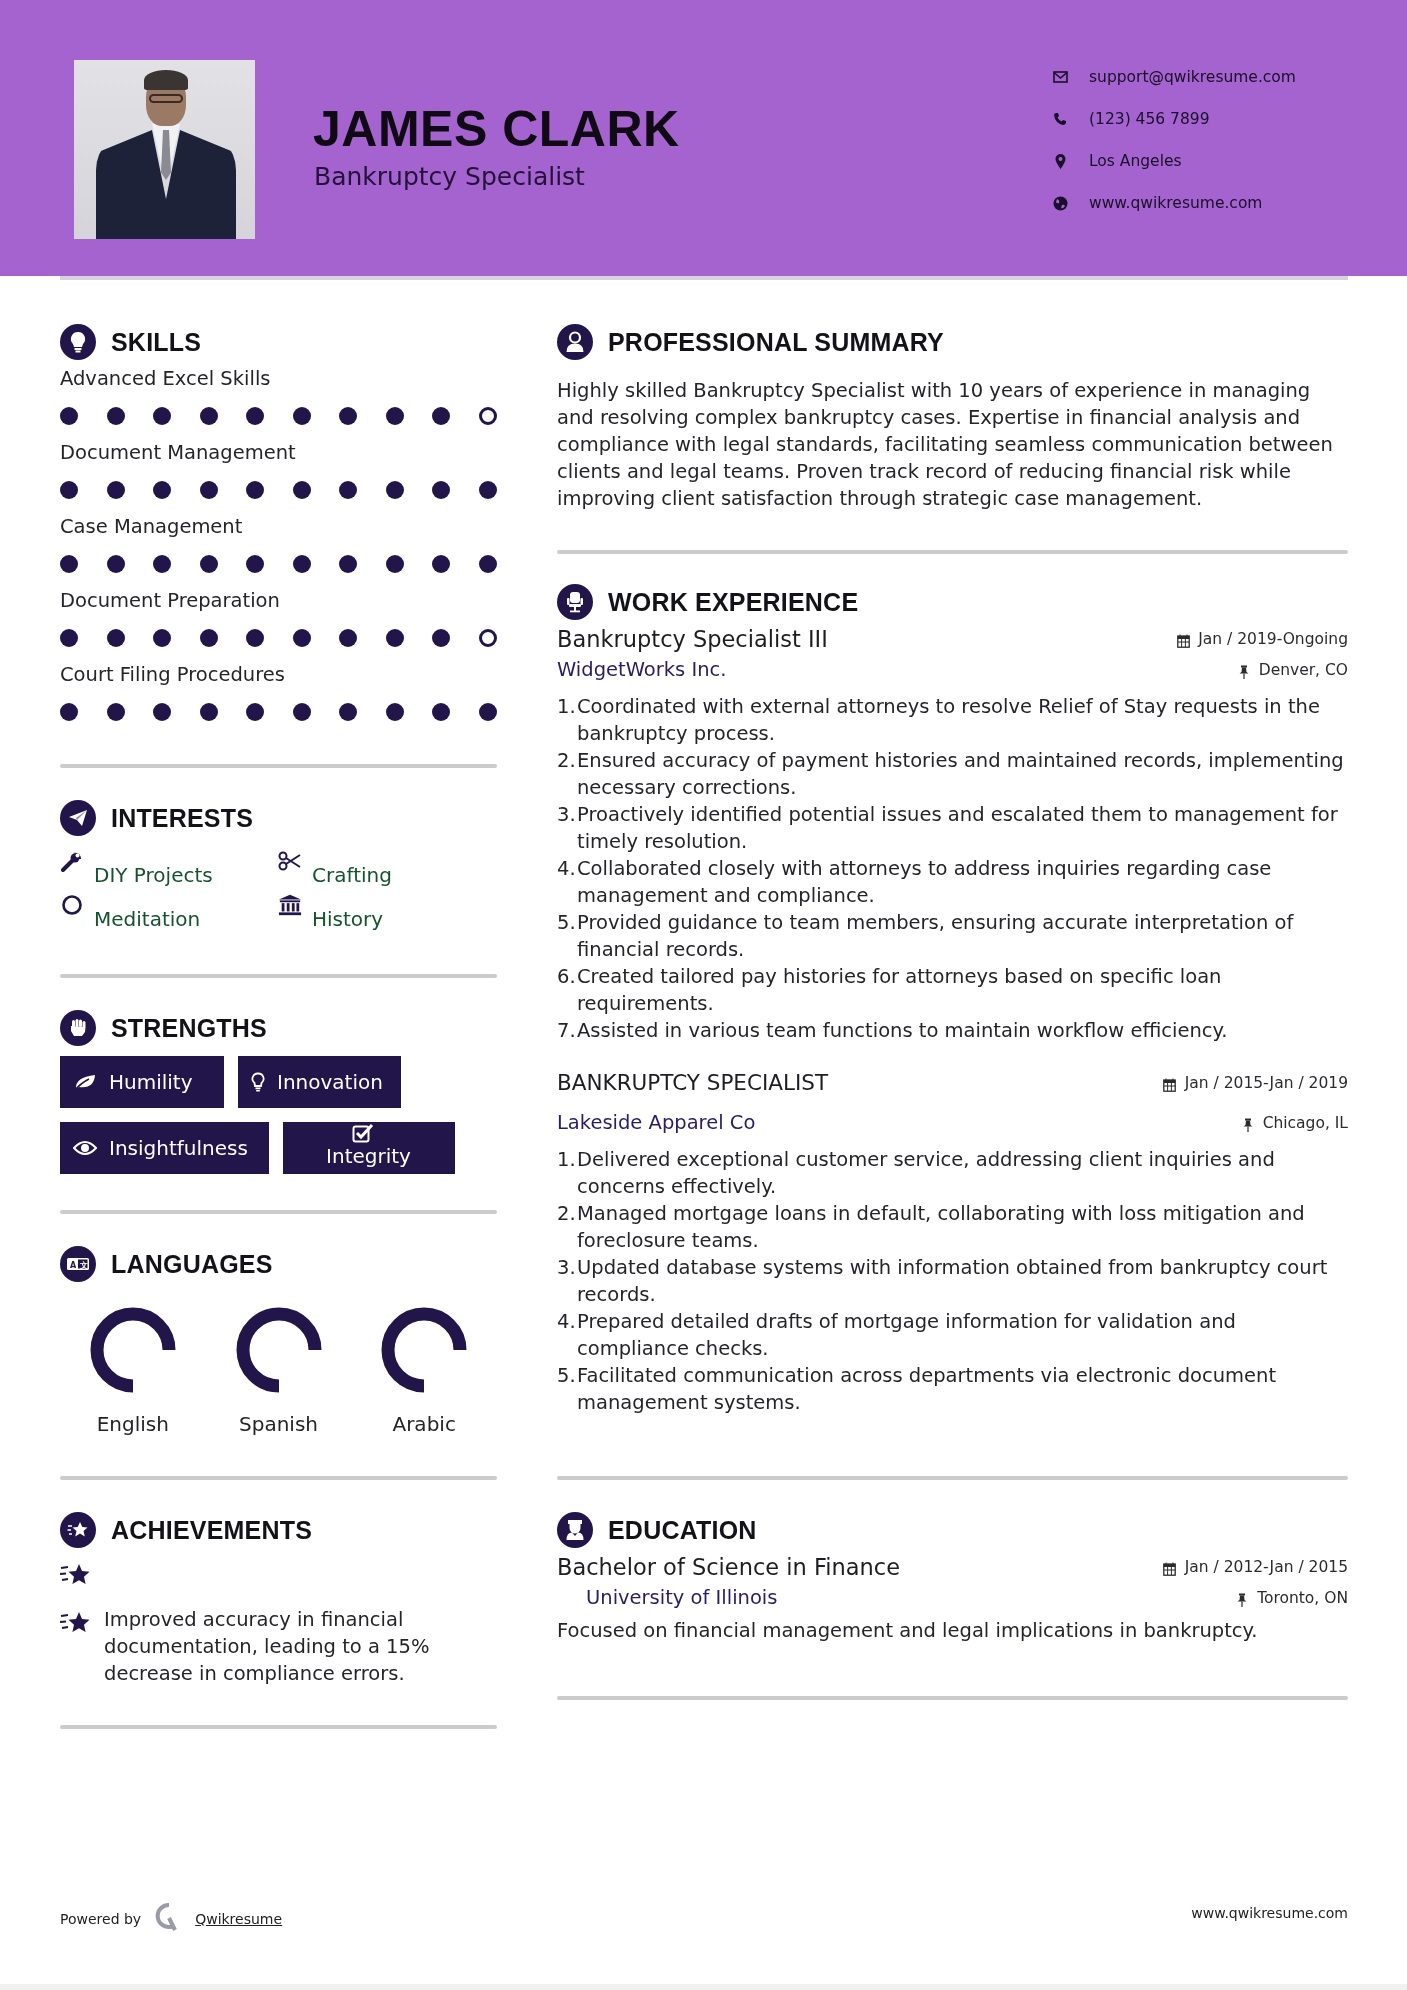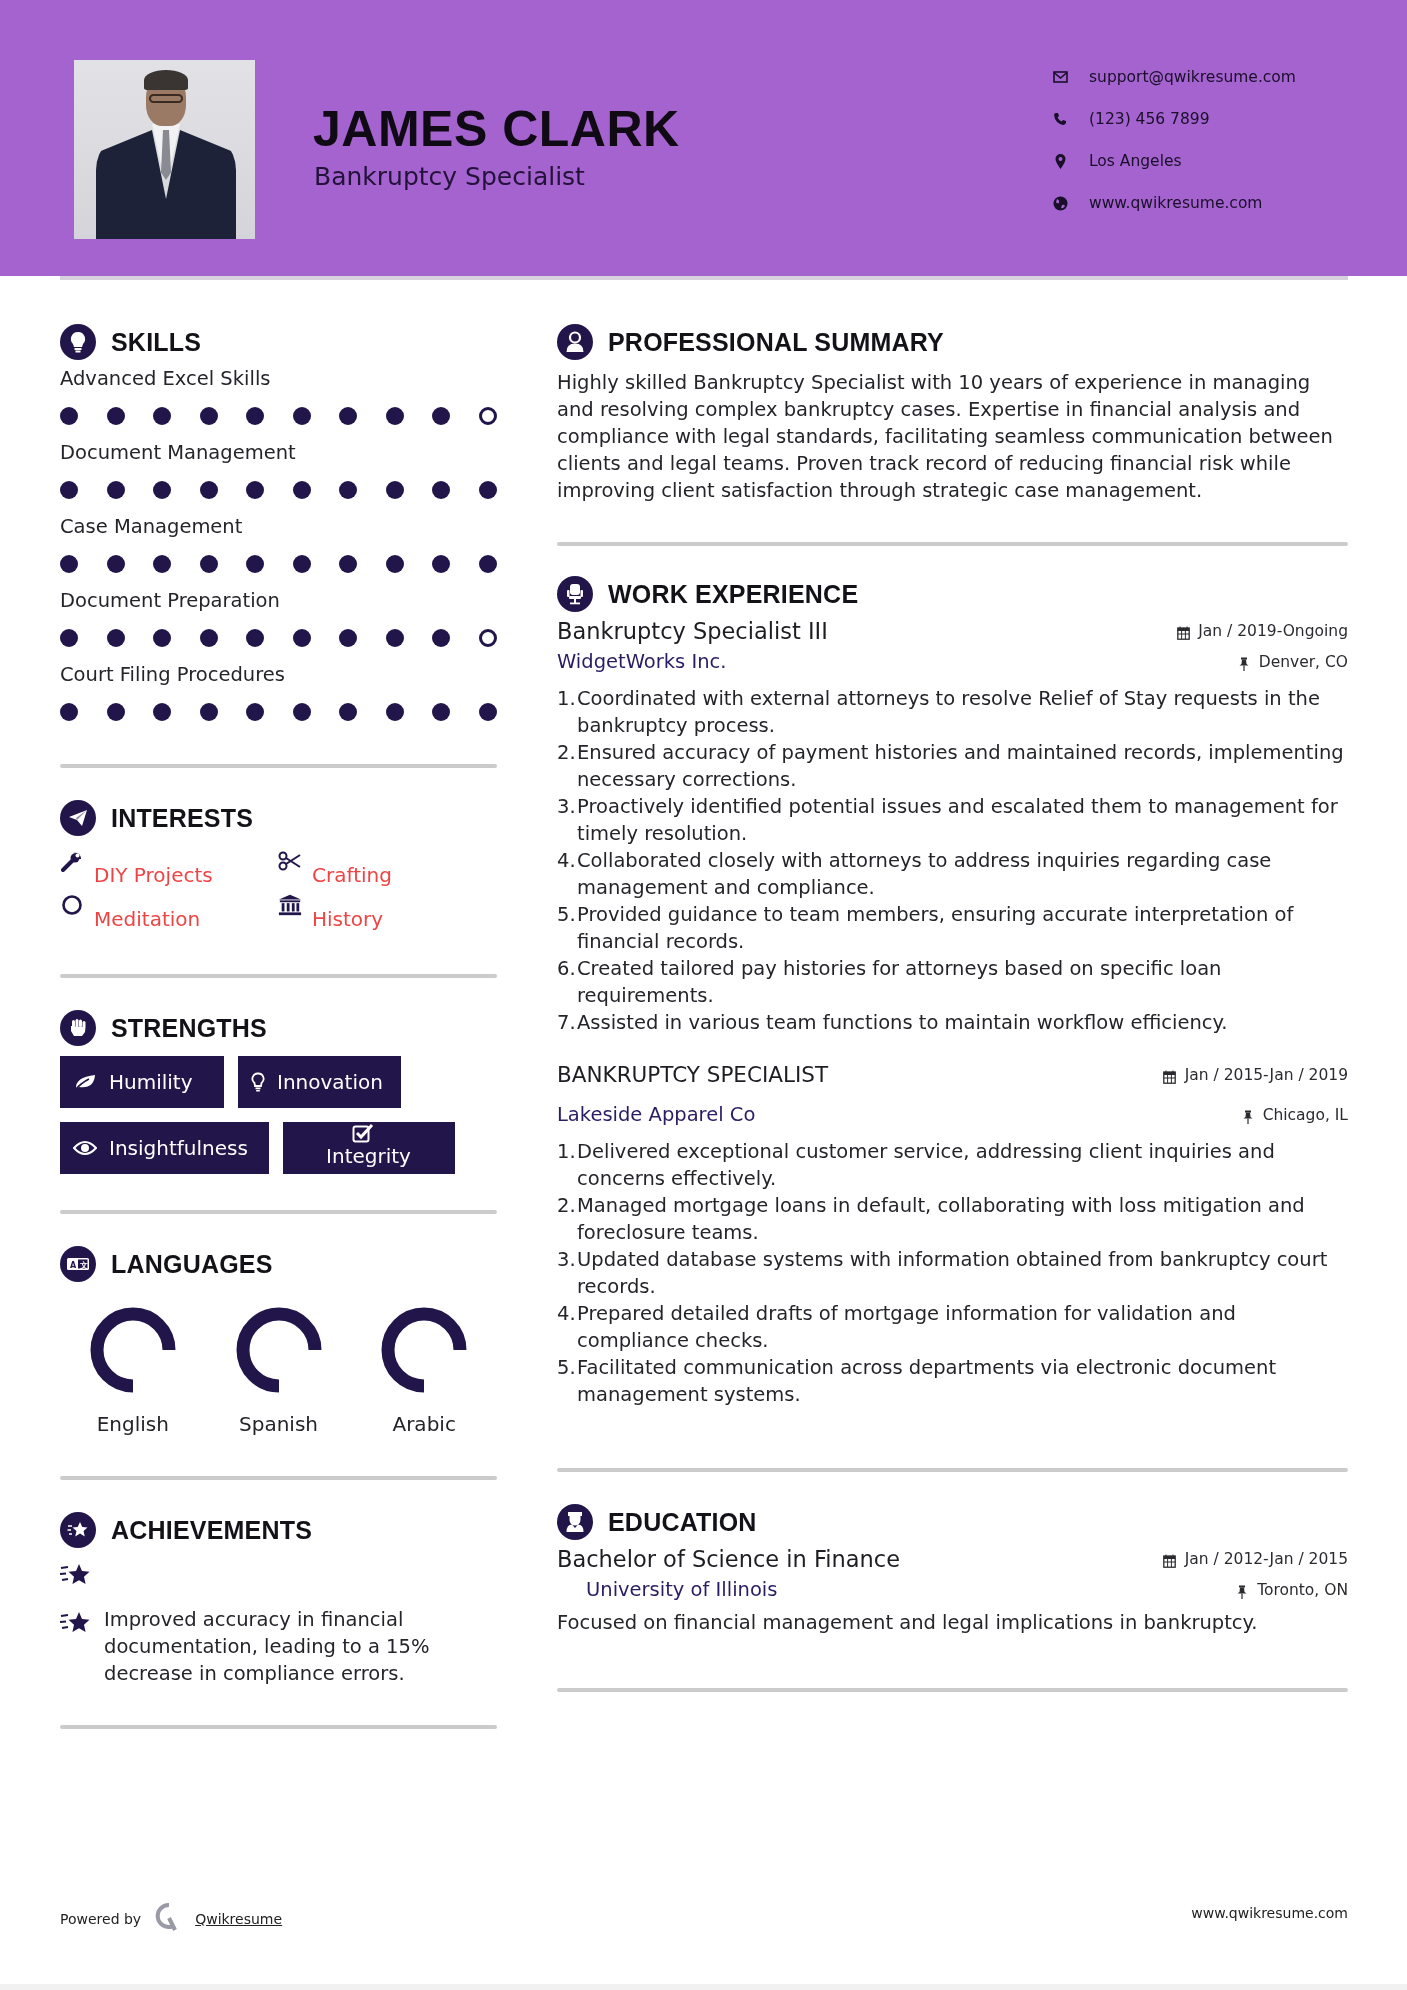--- a/index.html
+++ b/index.html
@@ -35,36 +35,36 @@
 
   .skill { margin-top: 0; }
   .skill-name { font-size: 19.5px; color: #26242b; height: 30px; line-height: 30px; }
   .dots { display: flex; height: 44px; align-items: center; }
   .dot { width: 18px; height: 18px; border-radius: 50%; background: #22154A; margin-right: 28.5px; flex: none; }
   .dot.empty { background: #fff; border: 3px solid #22154A; }
 
   .interests { display: grid; grid-template-columns: 218px 200px; row-gap: 6px; margin-top: 2px; }
   .interest { display: flex; align-items: center; height: 38px; }
   .interest .ii { width: 24px; height: 24px; display: flex; align-items: center; justify-content: center; margin-right: 10px; }
-  .interest .it { font-size: 20px; color: #ef4444; margin-top: 28px; }
+  .interest .it { font-size: 20px; color: #14532d; margin-top: 28px; }
 
   .strengths { display: flex; flex-wrap: wrap; gap: 14px 14px; margin-top: 6px; width: 420px; }
   .strength { height: 52px; background: #22154A; color: #fff; display: flex; align-items: center; padding: 0 13px 0 12px; }
   .strength .si { width: 26px; height: 22px; display: flex; align-items: center; justify-content: center; margin-right: 11px; }
   .strength .st { font-size: 20px; color: #fff; }
 
   .langs { display: flex; margin-top: 18px; }
   .lang { width: 146px; display: flex; flex-direction: column; align-items: center; }
   .lang .lt { font-size: 20px; color: #26242b; margin-top: 16px; }
 
   .achievement { display: flex; margin-top: 6px; }
   .achievement .ai { width: 34px; flex: none; padding-top: 4px; }
   .achievement .at { font-size: 19.5px; line-height: 27px; color: #26242b; margin-left: 10px; width: 370px; }
 
-  .summary { font-size: 19.5px; line-height: 27px; color: #26242b; margin-top: 5px; width: 791px; }
+  .summary { font-size: 19.5px; line-height: 27px; color: #26242b; margin-top: 13px; width: 791px; }
 
   .job-row { display: flex; justify-content: space-between; align-items: center; }
   .job-title-text { font-size: 22.5px; color: #1f1d24; }
   .job-company { font-size: 19.5px; color: #2a1d63; }
   .meta { display: flex; align-items: flex-end; font-size: 15.5px; color: #2b2a30; }
   .meta .mi { width: 14px; height: 14px; margin-right: 8px; display: flex; align-items: center; justify-content: center; }
   ol.bullets { list-style: none; margin-top: 12px; }
   ol.bullets li { display: flex; font-size: 19.5px; line-height: 27px; color: #26242b; }
   ol.bullets li .num { width: 18px; flex: none; text-align: right; margin-right: 0px; }
   ol.bullets li .btxt { margin-left: 2px; }

